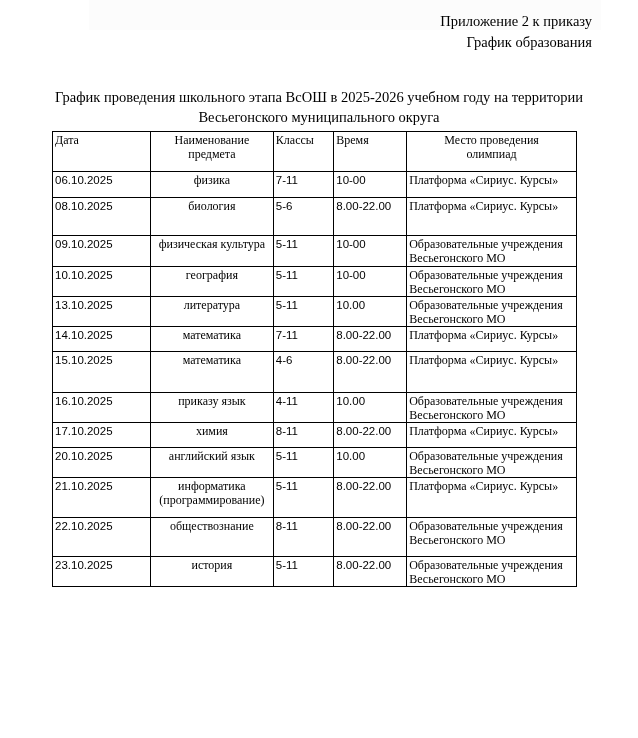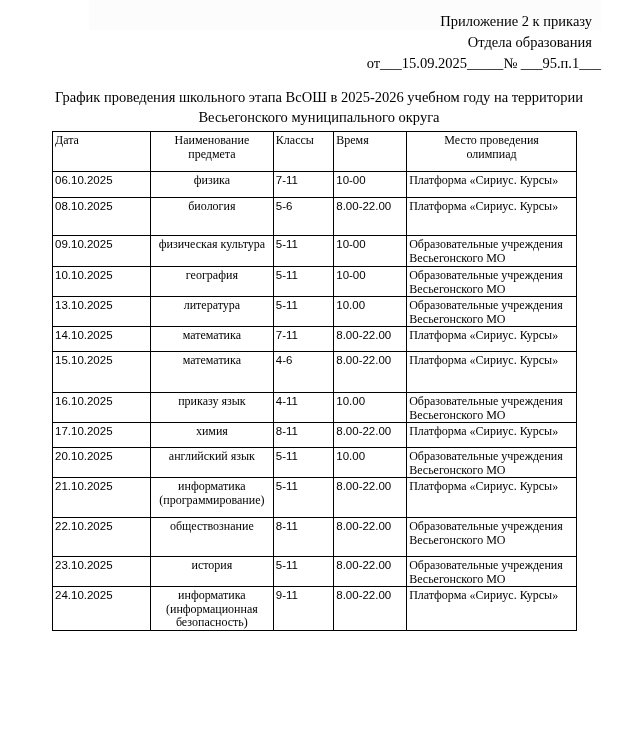--- a/index.html
+++ b/index.html
@@ -69,22 +69,21 @@
     td.c-place { font-size: 12px; }
     .num { font-family: "Liberation Sans", "DejaVu Sans", sans-serif; font-size: 11.5px; }
   </style>
 </head>
 <body>
 
 <div class="top-strip"></div>
 
 <div class="header-lines">
   <div>Приложение 2 к приказу</div>
-  <div>Отдела образования</div>
-  <div class="order-line">от___15.09.2025_____№ ___95.п.1___</div>
+  <div>График образования</div>
 </div>
 
 <div class="title">
   <div>График проведения школьного этапа ВсОШ в 2025-2026 учебном году на территории</div>
   <div>Весьегонского муниципального округа</div>
 </div>
 
 <table class="schedule">
   <colgroup>
     <col class="c-date">
@@ -187,21 +186,14 @@
         <td class="c-time num">8.00-22.00</td>
         <td class="c-place" style="white-space: normal;">Образовательные учреждения Весьегонского МО</td>
       </tr>
       <tr style="height: 27px;">
         <td class="c-date num">23.10.2025</td>
         <td class="c-subj">история</td>
         <td class="c-grade num">5-11</td>
         <td class="c-time num">8.00-22.00</td>
         <td class="c-place" style="white-space: normal;">Образовательные учреждения Весьегонского МО</td>
       </tr>
-      <tr style="height: 41px;">
-        <td class="c-date num">24.10.2025</td>
-        <td class="c-subj">информатика (информационная безопасность)</td>
-        <td class="c-grade num">9-11</td>
-        <td class="c-time num">8.00-22.00</td>
-        <td class="c-place">Платформа «Сириус. Курсы»</td>
-      </tr>
     </tbody>
 </table>
 
 </body></html>

